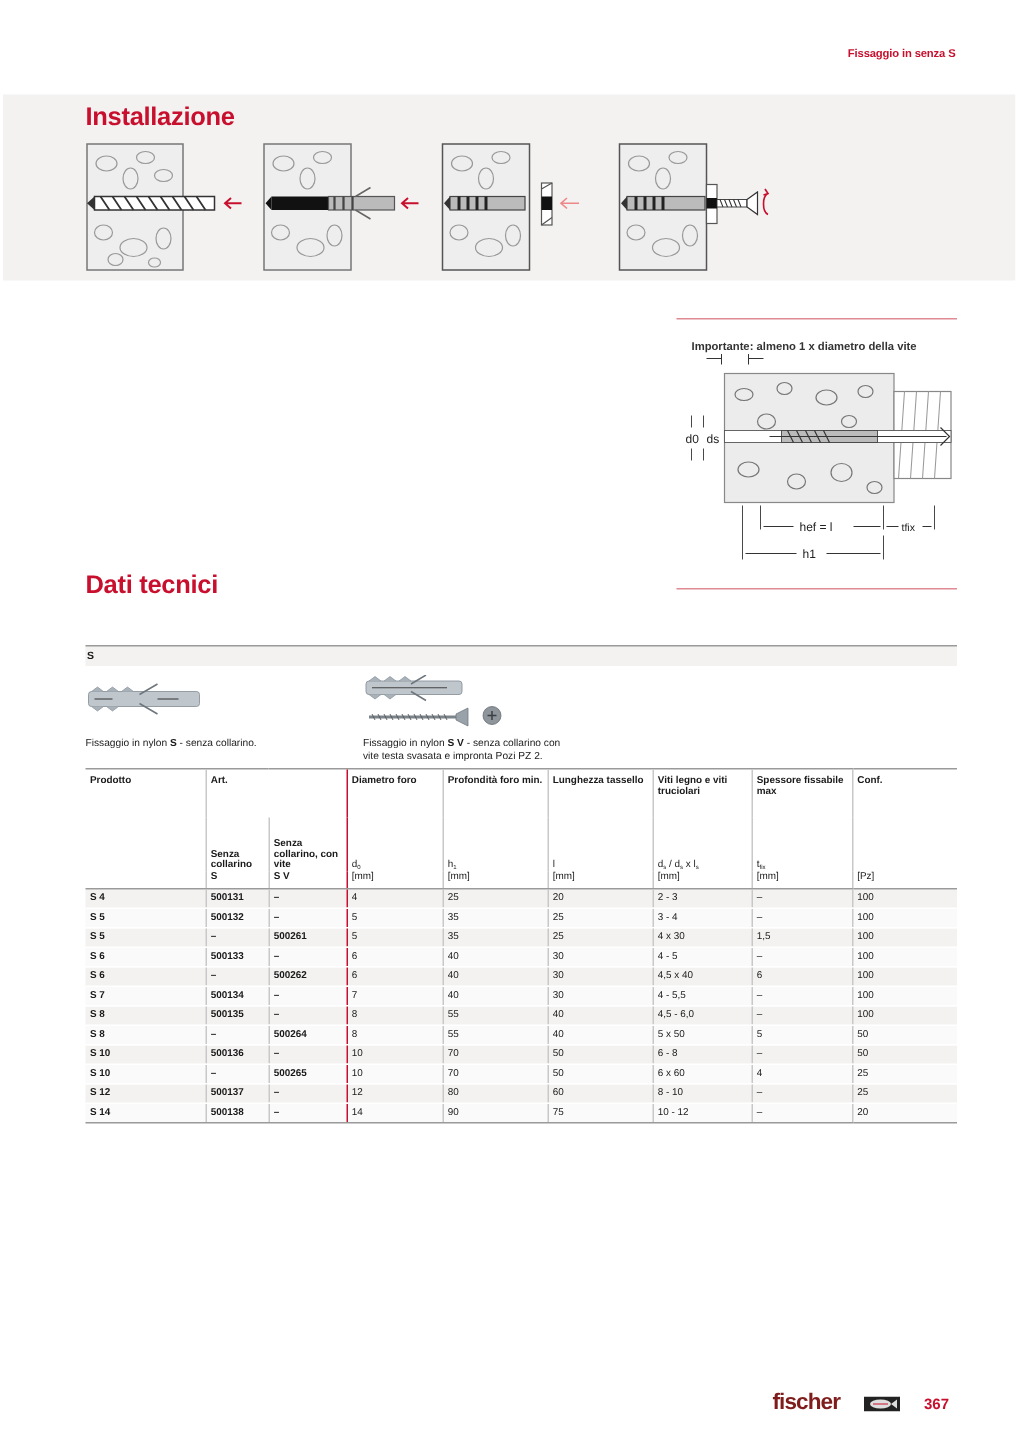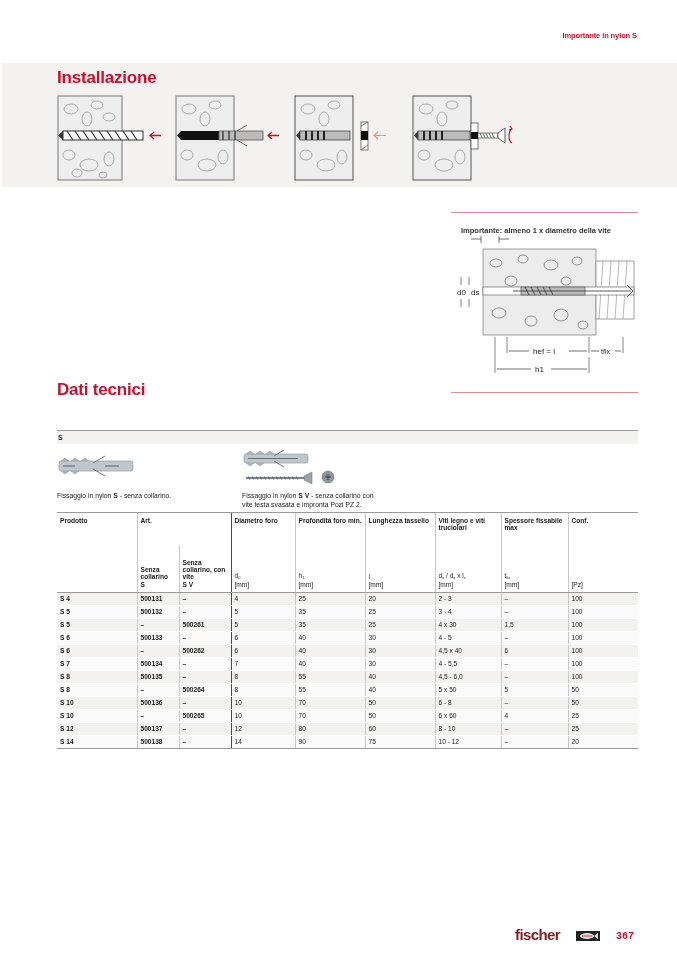--- a/index.html
+++ b/index.html
@@ -57,27 +57,27 @@
   .vline { border-left: 1px solid #c8c8c8; }
   .vline-red { border-left: 1px solid #c8102e; }
   sub { font-size: 4px; vertical-align: -1px; }
 
   .footer-logo {
     position: absolute; top: 926px; left: 515px; font-size: 15px; font-weight: bold;
     color: #7f1d1d; letter-spacing: -0.6px;
   }
   .footer-mark { position: absolute; top: 931px; left: 576px; width: 24px; height: 10px; }
   .page-number {
-    position: absolute; top: 931px; left: 616px; font-size: 10px; font-weight: bold; color: #c8102e; font-family: Liberation Mono, monospace;
+    position: absolute; top: 931px; left: 616px; font-size: 10px; font-weight: bold; color: #c8102e;
   }
 </style>
 </head>
 <body>
 
-<div class="page-header-title">Importante in nylon S</div>
+<div class="page-header-title">Fissaggio in senza S</div>
 
 <div class="install-band"></div>
 <div class="section-title install-title">Installazione</div>
 
 <div class="install-steps">
   <svg class="step" style="left:0" width="110" height="90">
     <rect x="1" y="1" width="64" height="84" fill="#eeeeee" stroke="#777" stroke-width="1"></rect>
     <g fill="none" stroke="#999" stroke-width="0.8">
       <ellipse cx="14" cy="14" rx="7" ry="5"></ellipse>
         <ellipse cx="40" cy="10" rx="6" ry="4"></ellipse>

